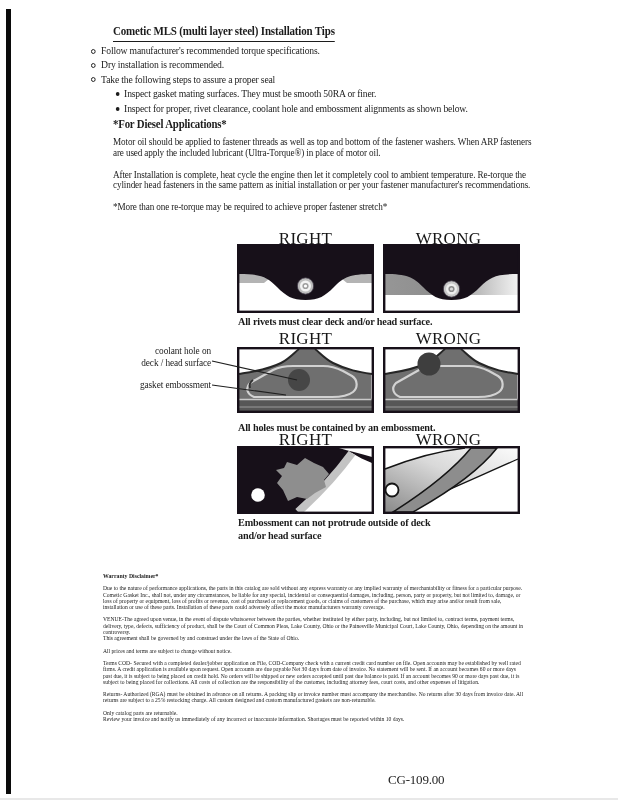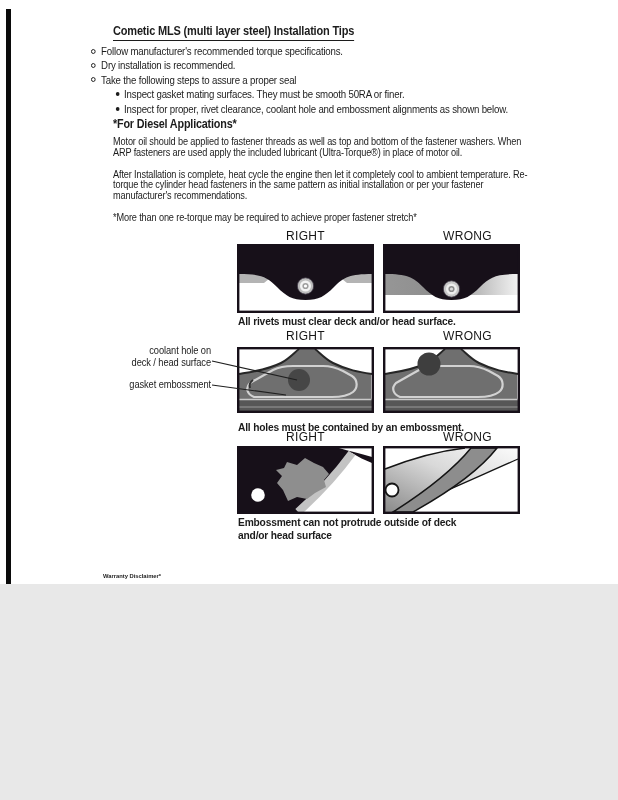--- a/index.html
+++ b/index.html
@@ -1,28 +1,28 @@
 <!DOCTYPE html>
 <html><head>
 <meta charset="utf-8">
 <style>
   html,body{margin:0;padding:0;background:#e8e8e8;}
-  .page{position:relative;width:618px;height:584px;background:#ffffff;font-family:Liberation Sans, sans-serif;color:#1c1c1c;overflow:hidden;}
+  .page{position:relative;width:618px;height:798px;background:#ffffff;font-family:Liberation Serif, serif;color:#1c1c1c;overflow:hidden;}
   .edge-bar{position:absolute;left:6px;top:9px;width:5px;height:785px;background:#0b0b0b;}
   .title{position:absolute;left:113px;top:24px;margin:0;font-size:12.5px;font-weight:700;letter-spacing:-0.2px;transform:scaleX(0.88);transform-origin:left top;border-bottom:1.6px solid #1c1c1c;padding-bottom:2px;white-space:nowrap;}
   .tips{position:absolute;left:91px;top:44px;margin:0;padding:0;list-style:none;font-size:10.5px;line-height:14.4px;letter-spacing:-0.2px;transform:scaleX(0.92);transform-origin:left top;}
   .tips li{display:flex;align-items:flex-start;white-space:nowrap;}
   .tips li.sub{margin-left:27px;}
   .dot{flex:0 0 auto;border-radius:50%;}
   .dot.open{width:3px;height:3px;border:1px solid #1c1c1c;margin:4.5px 6px 0 0;}
   .dot.filled{width:4px;height:4px;background:#1c1c1c;margin:5px 5px 0 0;}
   .diesel{position:absolute;left:113px;top:118px;width:470px;font-size:10.2px;line-height:10.8px;letter-spacing:-0.15px;transform:scaleX(0.9);transform-origin:left top;}
   .diesel h2{margin:0 0 7px 0;font-size:12px;line-height:12px;letter-spacing:-0.2px;}
   .diesel p{margin:0 0 11px 0;}
-  .lblrow{position:absolute;left:237px;width:283px;display:flex;gap:25px;font-size:12px;letter-spacing:0.3px;color:#161616;}
+  .lblrow{position:absolute;left:237px;width:283px;display:flex;gap:6px;font-size:17px;letter-spacing:0.3px;color:#161616;}
   .lblrow span{flex:0 0 137px;text-align:center;}
   .lblrow.r1{top:229px}.lblrow.r2{top:329px}.lblrow.r3{top:430px}
   .boxes{position:absolute;left:237px;display:flex;gap:9px;}
   .boxes svg{display:block;}
   .boxes.r1{top:244px}.boxes.r2{top:347px}.boxes.r3{top:446px}
   .cap{position:absolute;left:238px;margin:0;font-size:11px;font-weight:700;letter-spacing:-0.2px;line-height:12.8px;transform:scaleX(0.93);transform-origin:left top;white-space:pre-line;}
   .cap.c1{top:315px}.cap.c2{top:421px}.cap.c3{top:516px}
   .ann{position:absolute;width:126px;text-align:right;font-size:10px;line-height:11.5px;letter-spacing:-0.1px;white-space:pre-line;transform:scaleX(0.93);transform-origin:right top;}
   .ann.a1{left:85px;top:345px}
   .ann.a2{left:85px;top:379px}

